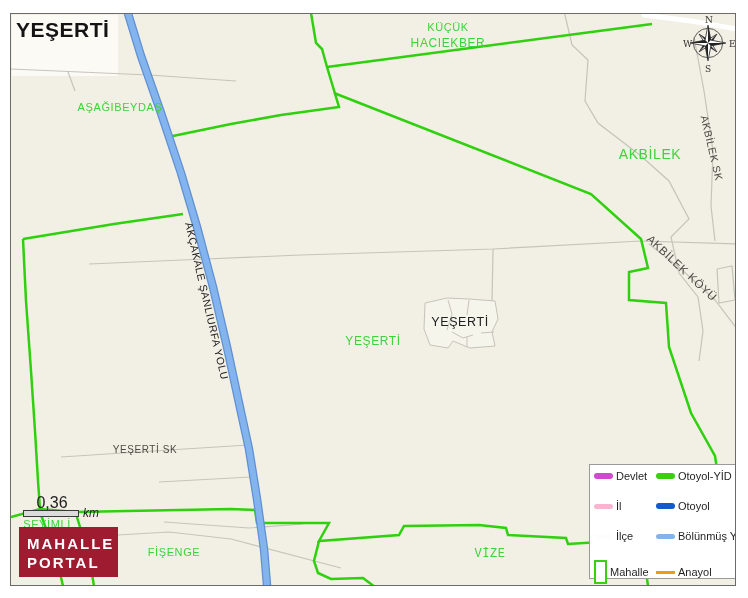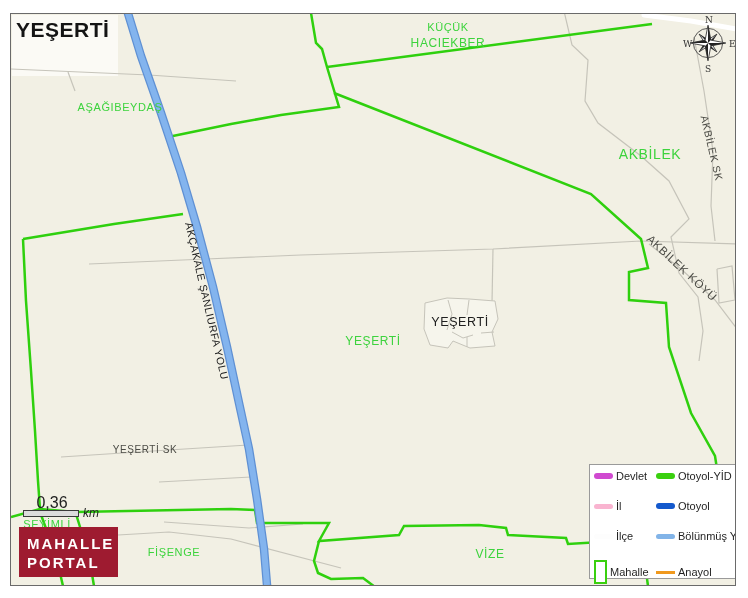--- a/index.html
+++ b/index.html
@@ -81,21 +81,21 @@
         <div class="map-label" style="left: 437px; top: 29px; font-size: 12px; color: rgb(61, 211, 61); transform: translate(-50%, -50%) rotate(0deg);">HACIEKBER</div>
         <div class="map-label" style="left: 639px; top: 140px; font-size: 14px; color: rgb(61, 211, 61); transform: translate(-50%, -50%) rotate(0deg);">AKBİLEK</div>
         <div class="map-label" style="left: 701px; top: 134px; font-size: 10.5px; color: rgb(75, 75, 69); transform: translate(-50%, -50%) rotate(77deg);">AKBİLEK SK</div>
         <div class="map-label" style="left: 671px; top: 254px; font-size: 11.5px; color: rgb(75, 75, 69); transform: translate(-50%, -50%) rotate(43deg);">AKBİLEK KÖYÜ</div>
         <div class="map-label" style="left: 449px; top: 308px; font-size: 12.5px; color: rgb(32, 32, 32); transform: translate(-50%, -50%) rotate(0deg);">YEŞERTİ</div>
         <div class="map-label" style="left: 362px; top: 327px; font-size: 12px; color: rgb(61, 211, 61); transform: translate(-50%, -50%) rotate(0deg);">YEŞERTİ</div>
         <div class="map-label" style="left: 196px; top: 287px; font-size: 10.5px; color: rgb(32, 32, 32); transform: translate(-50%, -50%) rotate(77deg);">AKÇAKALE ŞANLIURFA YOLU</div>
         <div class="map-label" style="left: 134px; top: 435px; font-size: 10px; color: rgb(75, 75, 69); transform: translate(-50%, -50%) rotate(0deg);">YEŞERTİ SK</div>
         <div class="map-label" style="left: 36px; top: 510px; font-size: 11px; color: rgb(61, 211, 61); transform: translate(-50%, -50%) rotate(0deg);">ŞEYİMLİ</div>
         <div class="map-label" style="left: 163px; top: 538px; font-size: 11px; color: rgb(61, 211, 61); transform: translate(-50%, -50%) rotate(0deg);">FİŞENGE</div>
-        <div class="map-label" style="left: 479px; top: 540px; font-size: 12px; color: rgb(61, 211, 61); transform: translate(-50%, -50%) rotate(0deg);">VİZE</div>
+        <div class="map-label" style="left: 479px; top: 540px; font-size: 12px; color: rgb(61, 211, 61); transform: translate(-50%, -50%) rotate(0deg); font-family: Liberation Mono, monospace;">VİZE</div>
       </div>
 
     <div class="title-block">
       <div class="title-line1">YEŞERTİ</div>
     </div>
 
     <div class="compass">
       <span class="pt n">N</span>
       <span class="pt s">S</span>
       <span class="pt w">W</span>

